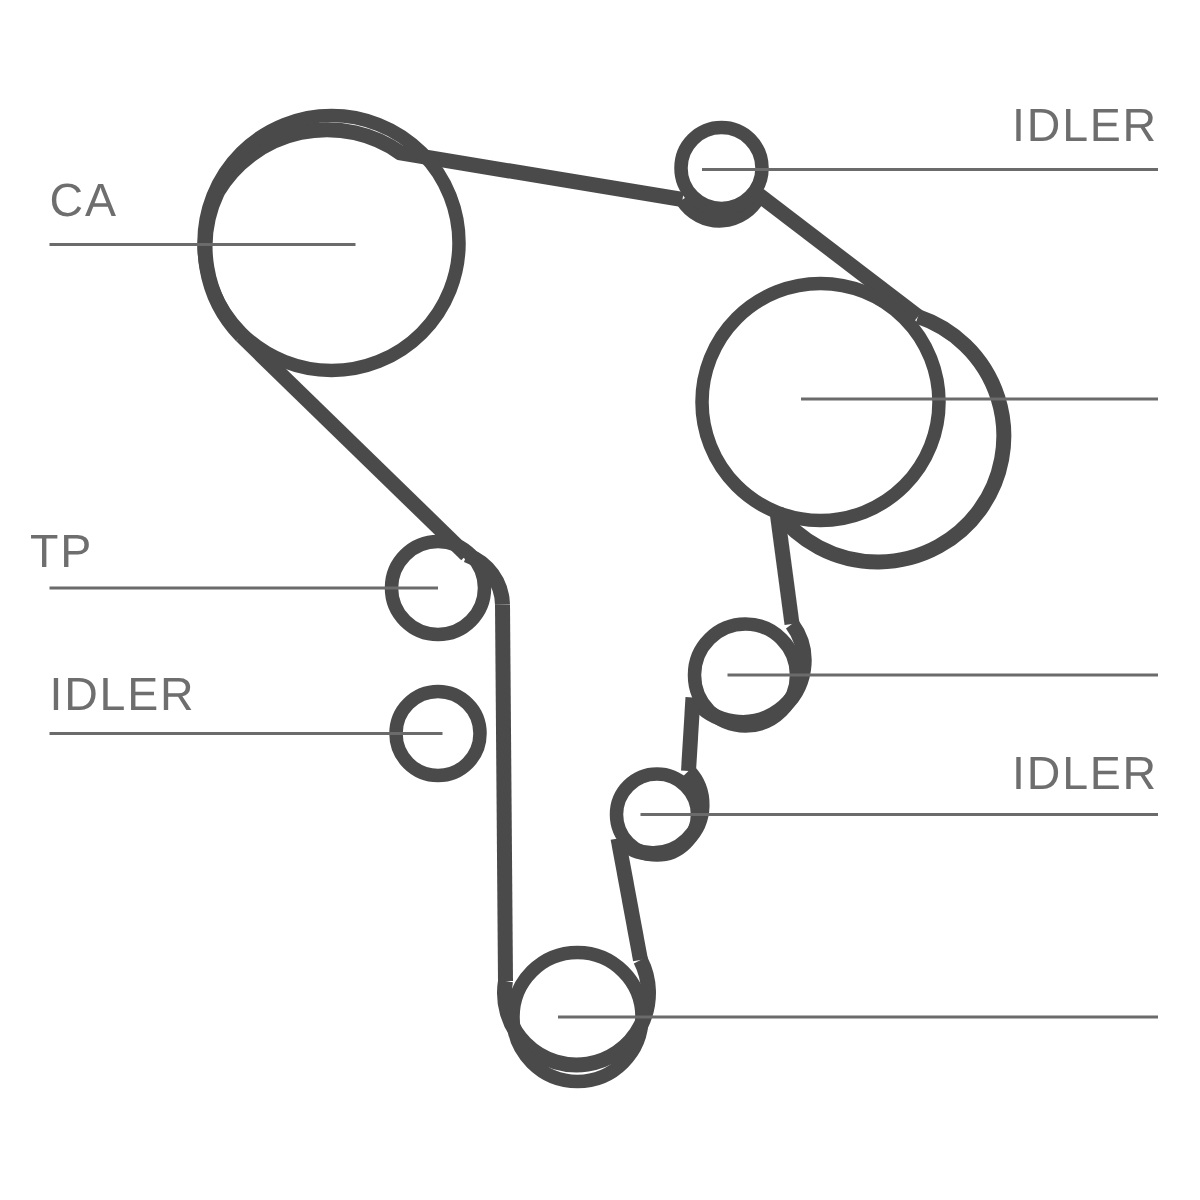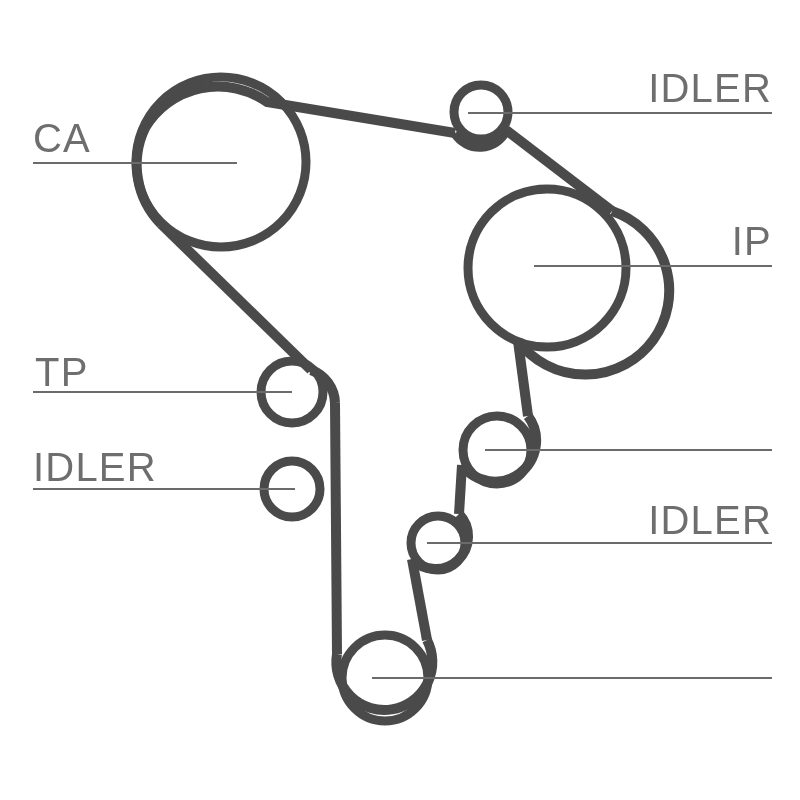--- a/index.html
+++ b/index.html
@@ -21,21 +21,21 @@
   #belt-svg {
     position: absolute;
     left: 0;
     top: 0;
     width: 800px;
     height: 800px;
   }
   .label {
     position: absolute;
     font-family: "Liberation Sans", sans-serif;
-    font-size: 40px;
+    font-size: 31px;
     font-weight: 400;
     letter-spacing: 1.2px;
     color: #6e6e6e;
     white-space: nowrap;
     line-height: 1;
   }
   .label-left  { text-align: center; }
   .label-right { text-align: right; }
 </style>
 </head>
@@ -109,23 +109,22 @@
       <line x1="485" y1="450" x2="772" y2="450" stroke="#6b6b6b" stroke-width="2"></line>
       <line x1="427" y1="543" x2="772" y2="543" stroke="#6b6b6b" stroke-width="2"></line>
       <line x1="372" y1="678" x2="772" y2="678" stroke="#6b6b6b" stroke-width="2"></line>
     </g>
   </svg>
 
   <div class="label label-left" style="left:33px; top:118px;">CA</div>
 
   <div class="label label-right" style="left:472px; top:68px; width:300px;">IDLER</div>
 
-  <div class="label label-right" style="left:572px; top:221px; width:200px;">IP</div>
 
-  <div class="label label-left" style="left:35px; top:352px;">TP</div>
+  <div class="label label-left" style="left:20px; top:352px;">TP</div>
 
   <div class="label label-left" style="left:33px; top:447px;">IDLER</div>
 
 
   <div class="label label-right" style="left:472px; top:500px; width:300px;">IDLER</div>
 
 
 </div>
 
 </body></html>

